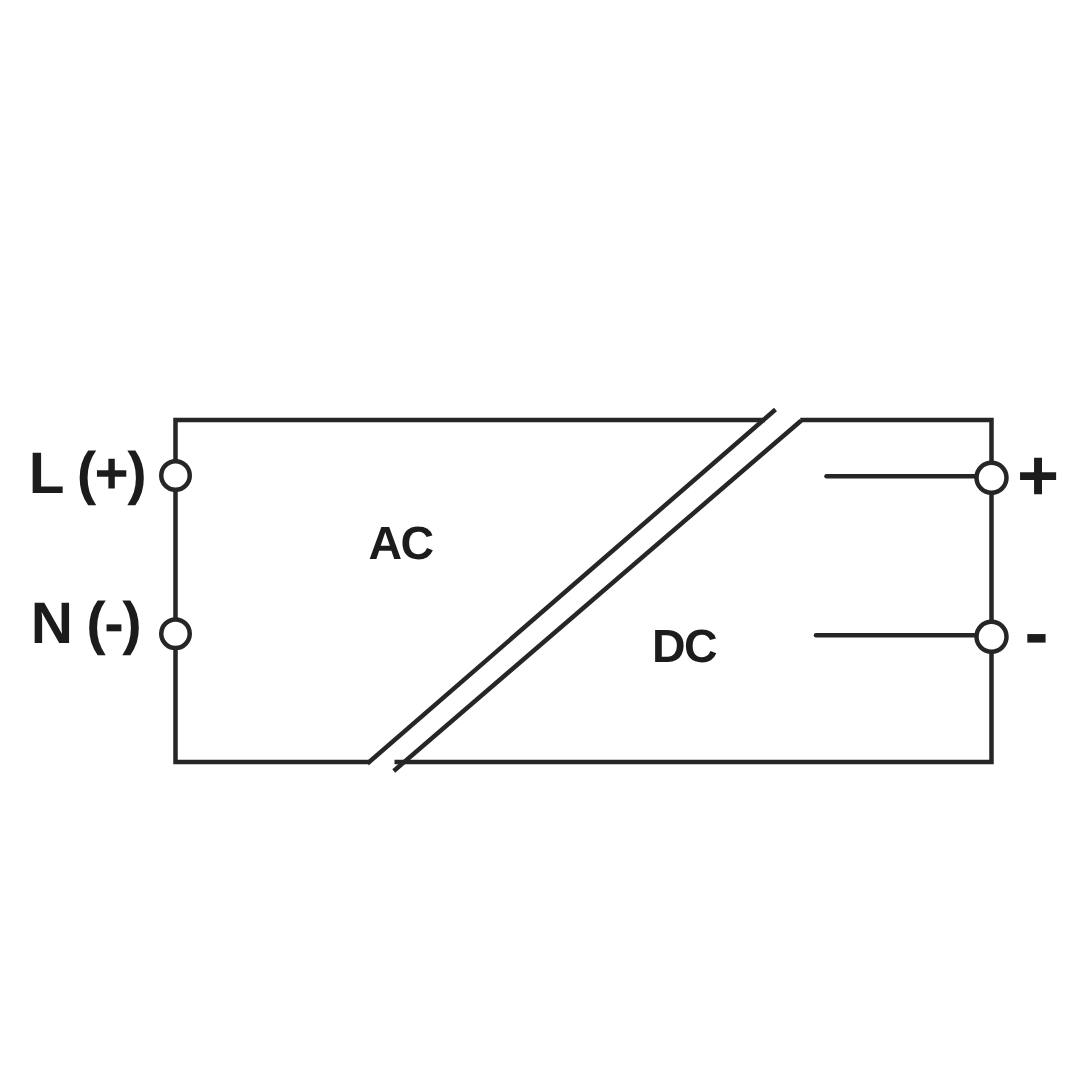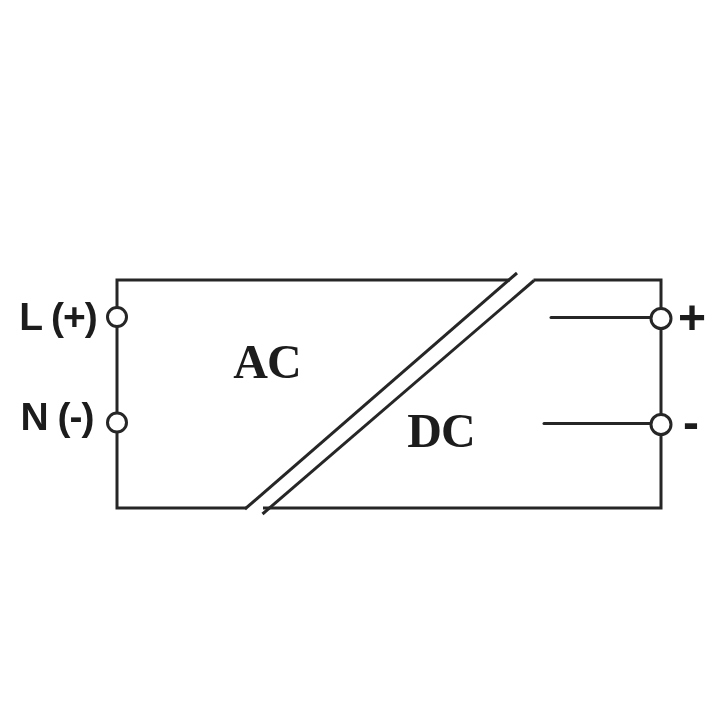--- a/index.html
+++ b/index.html
@@ -22,26 +22,26 @@
   }
   .lbl {
     position: absolute;
     transform: translate(-50%, -50%);
     font-weight: bold;
     color: #1c1c1c;
     white-space: nowrap;
     line-height: 1;
   }
   .lbl-terminal { font-size: 39px; letter-spacing: -1px; }
-  .lbl-region   { font-size: 48px; letter-spacing: -1px; font-family: Liberation Serif, serif; }
+  .lbl-region   { font-size: 31px; letter-spacing: -1px; }
   .lbl-polarity { font-size: 48px; }
   .pos-l     { left: 58px;  top: 316px; }
   .pos-n     { left: 57px;  top: 416px; }
   .pos-ac    { left: 267px; top: 362px; }
-  .pos-dc    { left: 441px; top: 431px; text-align: center; }
+  .pos-dc    { left: 456px; top: 431px; text-align: center; }
   .pos-plus  { left: 692px; top: 318px; }
   .pos-minus { left: 691px; top: 423px; }
 </style>
 </head>
 <body>
 
 <div class="canvas">
 
   <svg width="720" height="720" viewBox="0 0 720 720">
     <g fill="none" stroke="#262626" stroke-width="3">

